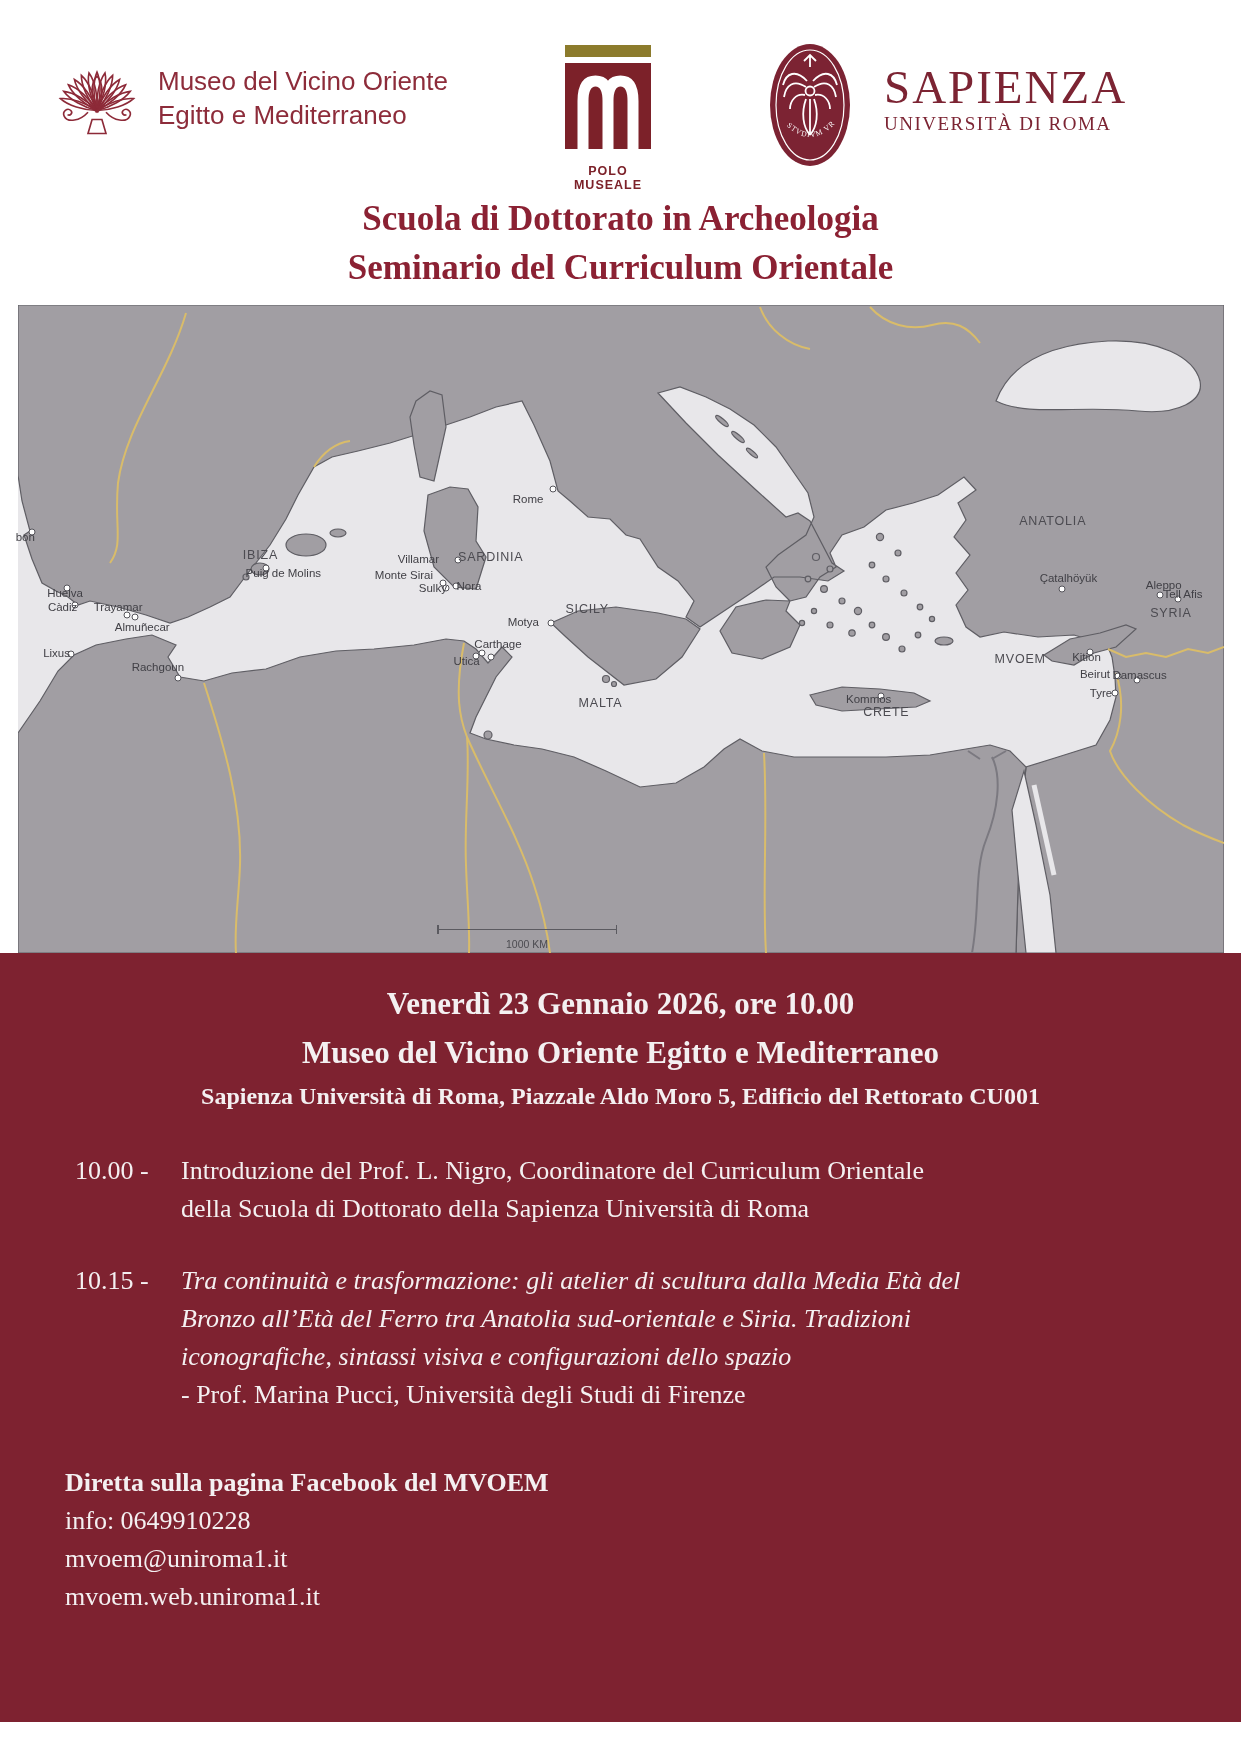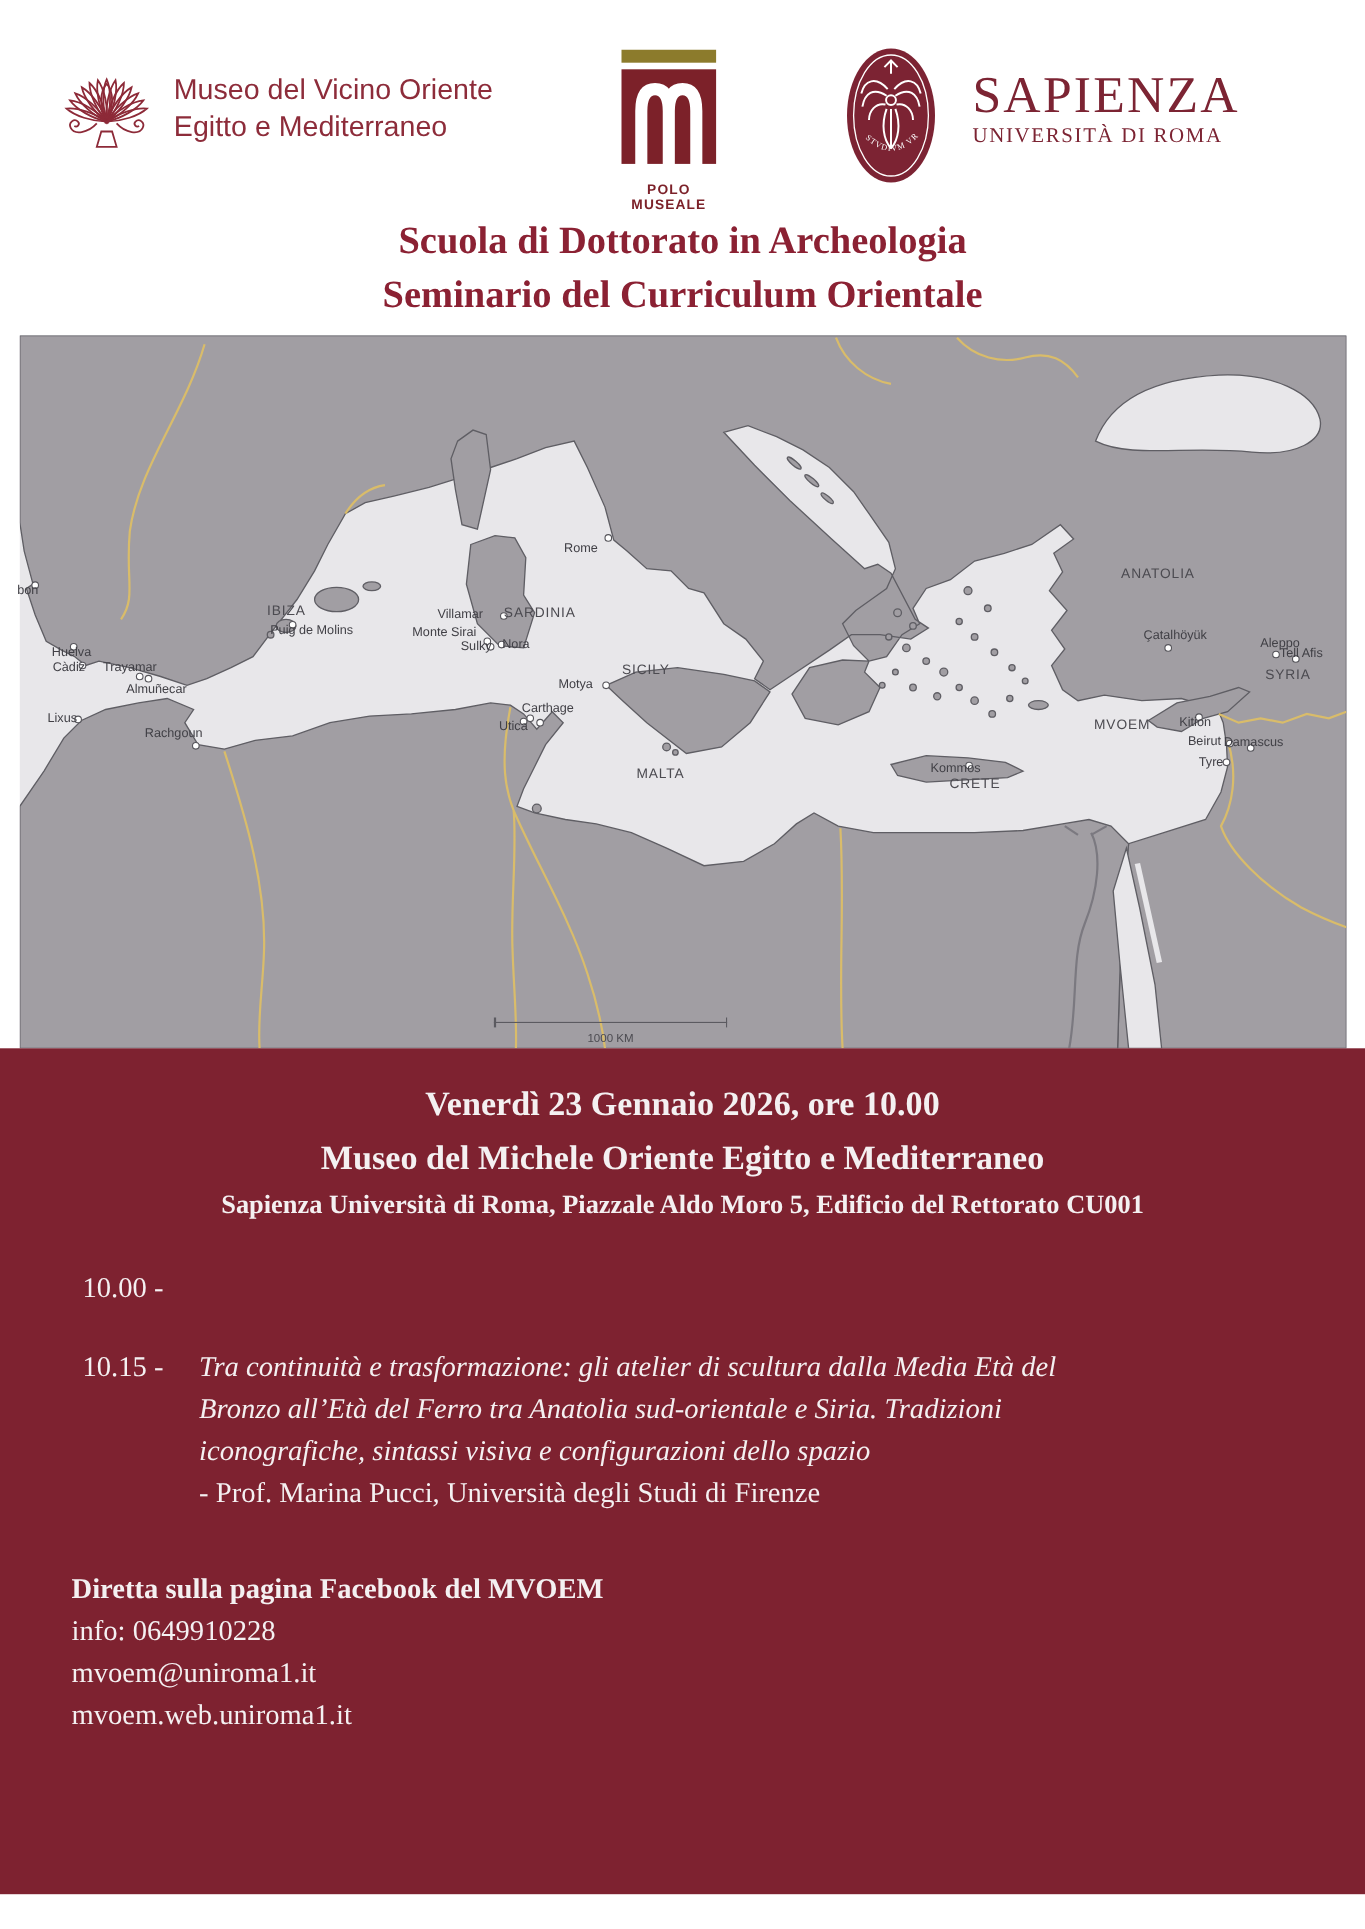--- a/index.html
+++ b/index.html
@@ -18,21 +18,21 @@
   .title{left:0;top:194px;width:1241px;text-align:center;color:#8b2133;font-weight:bold;font-size:35px;line-height:49px;}
 
   
   .map{left:18px;top:305px;width:1206px;height:648px;background:#e8e7ea;}
   .map svg{position:absolute;left:0;top:0;width:100%;height:100%;}
   .map-labels{position:absolute;left:0;top:0;width:100%;height:100%;font-family:"Liberation Sans",sans-serif;}
   .map-labels span{position:absolute;transform:translate(-50%,-50%);white-space:nowrap;}
   .msite{font-size:11.5px;color:#414046;}
   .mregion{font-size:12.5px;color:#4c4b51;letter-spacing:.8px;}
   .mdot{width:7px;height:7px;background:#fff;border:1.2px solid #55545a;border-radius:50%;box-sizing:border-box;}
-  .scalebar{position:absolute;left:431px;top:620px;width:212px;height:10px;border-bottom:none;}
+  .scalebar{position:absolute;left:419px;top:620px;width:180px;height:10px;border-bottom:none;}
   .scaleline{position:absolute;left:0;right:0;top:4px;border-top:1.5px solid #5b5a60;}
   .scalebar i{position:absolute;top:0;width:1.5px;height:9px;background:#5b5a60;}
   .scalebar .t2{right:0;}
   .scaletext{position:absolute;left:0;top:13px;width:100%;text-align:center;font-family:"Liberation Sans",sans-serif;font-size:10.5px;color:#4c4b51;}
 
   
   .band{left:0;top:953px;width:1241px;height:769px;background:#7e2230;color:#f4f0f1;}
   .band .h1{padding-top:33px;text-align:center;font-weight:bold;font-size:31px;}
   .band .h2{margin-top:13px;text-align:center;font-weight:bold;font-size:31px;}
   .band .h3{margin-top:12px;text-align:center;font-weight:bold;font-size:24px;}
@@ -263,26 +263,28 @@
     <div class="scalebar">
       <div class="scaleline"></div>
       <i></i>
         <i class="t2"></i>
       <div class="scaletext">1000 KM</div>
     </div>
   </div>
 
   <div class="abs band">
     <div class="h1">Venerdì 23 Gennaio 2026, ore 10.00</div>
-    <div class="h2">Museo del Michele Oriente Egitto e Mediterraneo</div>
+    <div class="h2">Museo del Vicino Oriente Egitto e Mediterraneo</div>
     <div class="h3">Sapienza Università di Roma, Piazzale Aldo Moro 5, Edificio del Rettorato CU001</div>
 
     <div class="sched">
       <div class="item">
         <span class="time">10.00 -</span>
+        <span class="body">Introduzione del Prof. L. Nigro, Coordinatore del Curriculum Orientale
+della Scuola di Dottorato della Sapienza Università di Roma</span>
       </div>
       <div class="item">
         <span class="time">10.15 -</span>
         <span class="body"><em>Tra continuità e trasformazione: gli atelier di scultura dalla Media Età del
 Bronzo all’Età del Ferro tra Anatolia sud-orientale e Siria. Tradizioni
 iconografiche, sintassi visiva e configurazioni dello spazio</em><span>
 - Prof. Marina Pucci, Università degli Studi di Firenze</span></span>
       </div>
     </div>
 

